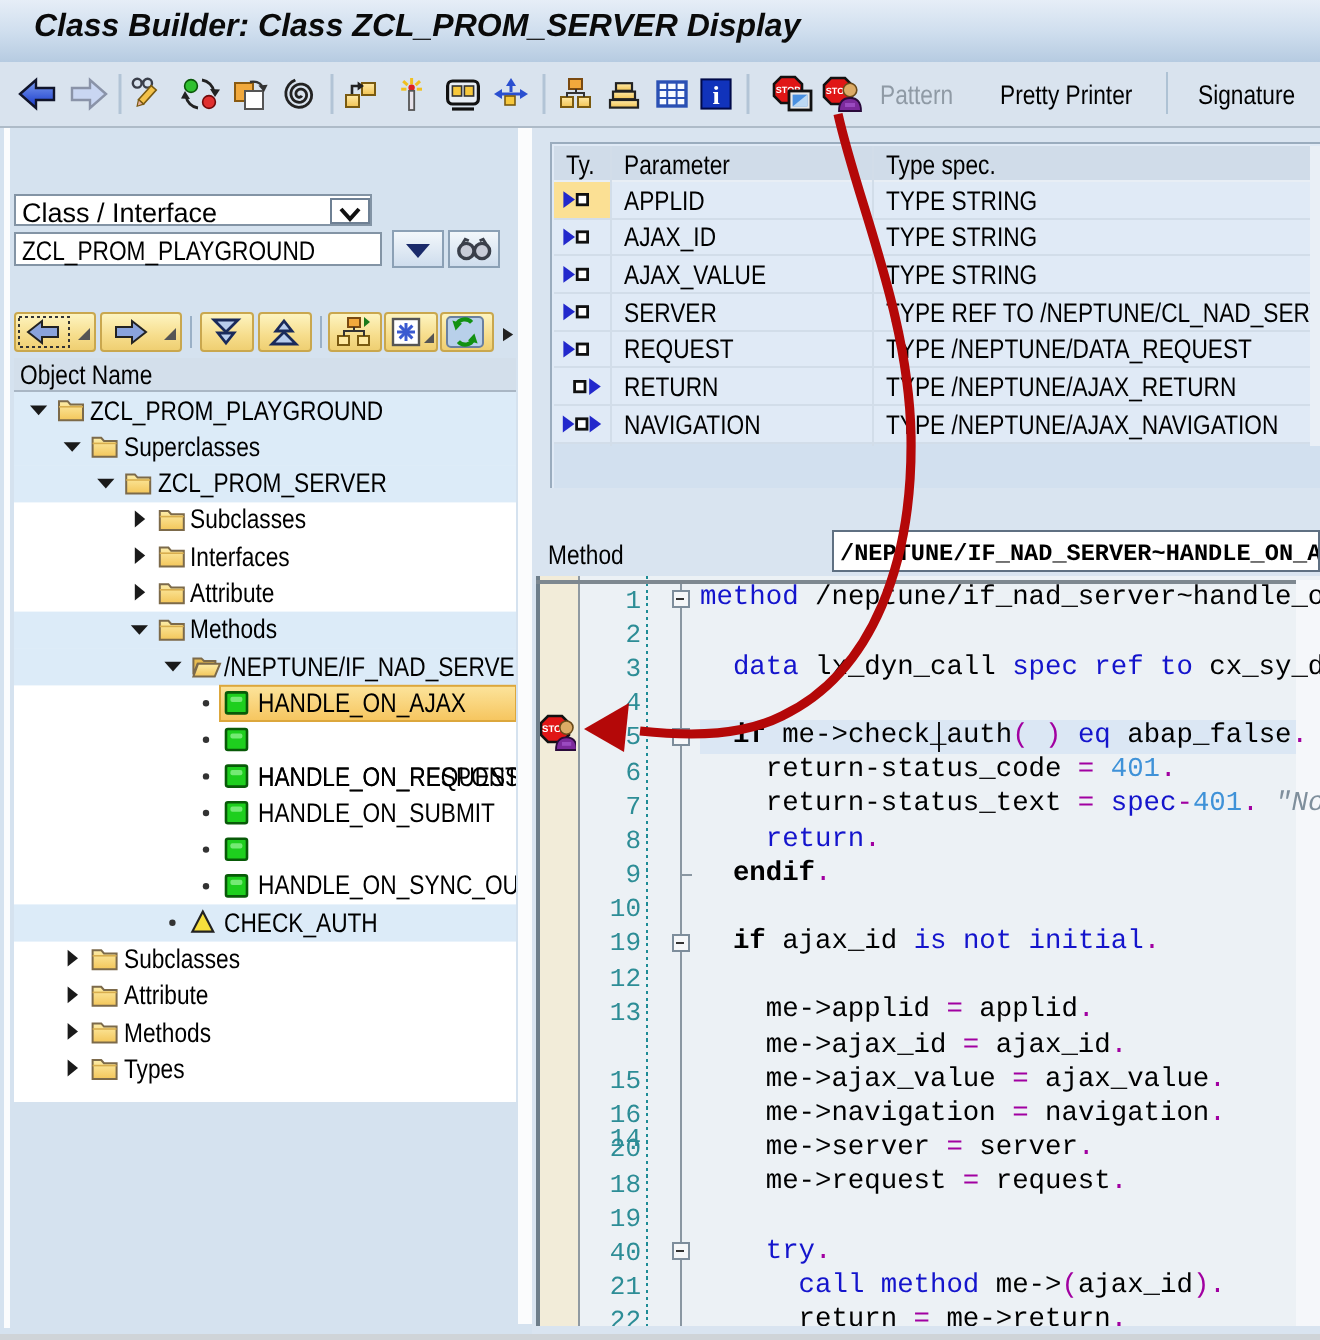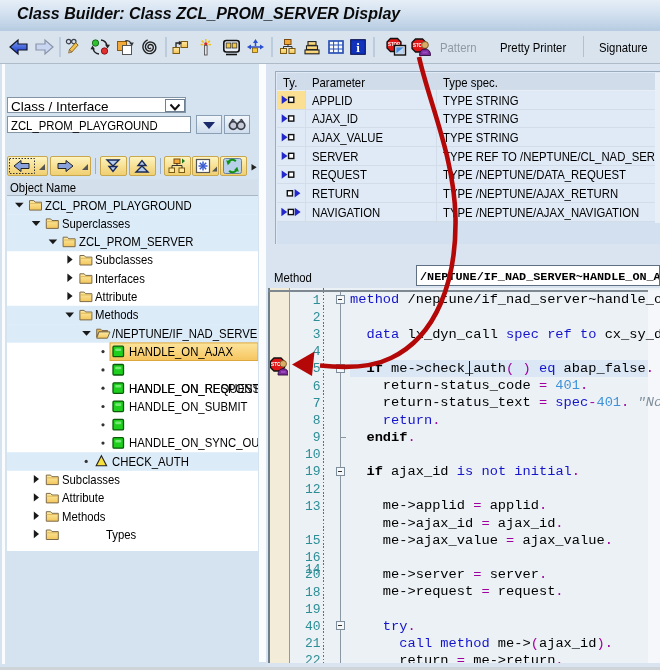--- a/index.html
+++ b/index.html
@@ -431,21 +431,21 @@
         </div>
       <div class="trow" style="top:274.5px;">
           <span class="txt" style="left:54.8px;">Subclasses</span>
         </div>
       <div class="trow" style="top:292.8px;">
           <span class="txt" style="left:54.8px;">Attribute</span>
         </div>
       <div class="trow" style="top:311.1px;">
           <span class="txt" style="left:54.8px;">Methods</span>
         </div>
-      <div class="trow" style="top:329.4px;margin-left:44px;">
+      <div class="trow" style="top:329.4px;">
           <span class="txt" style="left:54.8px;">Types</span>
         </div>
     </div>
   </div>
   <div class="abs" id="ptable">
     <div style="position:absolute;left:1px;top:1px;width:384px;height:18px;background:#d0dce9;border-bottom:1px solid #e8eef5;box-sizing:border-box;">
       <span class="pcell" style="left:6px;">Ty.</span>
         <span class="pcell" style="left:35px;">Parameter</span>
         <span class="pcell" style="left:166px;">Type spec.</span>
     </div>
@@ -537,20 +537,21 @@
     <div class="cline" style="top:37.7px;height:17.17px;line-height:17.17px;">  <span class="kw">data</span> lx_dyn_call <span class="kw">spec ref to</span> cx_sy_dy</div>
     <div class="cline" style="top:72.1px;height:17.17px;line-height:17.17px;">  <span class="bk">if</span> me-&gt;check_auth<span class="op">(</span> <span class="op">)</span> <span class="kw">eq</span> abap_false<span class="op">.</span></div>
     <div class="cline" style="top:89.3px;height:17.17px;line-height:17.17px;">    return-status_code <span class="op">=</span> <span class="num">401</span><span class="op">.</span></div>
     <div class="cline" style="top:106.4px;height:17.17px;line-height:17.17px;">    return-status_text <span class="op">=</span> <span class="kw">spec</span><span class="op">-</span><span class="num">401</span><span class="op">.</span> <span class="cmt">"Not</span></div>
     <div class="cline" style="top:123.6px;height:17.17px;line-height:17.17px;">    <span class="kw">return</span><span class="op">.</span></div>
     <div class="cline" style="top:140.8px;height:17.17px;line-height:17.17px;">  <span class="bk">endif</span><span class="op">.</span></div>
     <div class="cline" style="top:175.1px;height:17.17px;line-height:17.17px;">  <span class="bk">if</span> ajax_id <span class="kw">is not initial</span><span class="op">.</span></div>
     <div class="cline" style="top:209.4px;height:17.17px;line-height:17.17px;">    me-&gt;applid <span class="op">=</span> applid<span class="op">.</span></div>
     <div class="cline" style="top:226.6px;height:17.17px;line-height:17.17px;">    me-&gt;ajax_id <span class="op">=</span> ajax_id<span class="op">.</span></div>
     <div class="cline" style="top:243.8px;height:17.17px;line-height:17.17px;">    me-&gt;ajax_value <span class="op">=</span> ajax_value<span class="op">.</span></div>
+    <div class="cline" style="top:260.9px;height:17.17px;line-height:17.17px;">    me-&gt;navigation <span class="op">=</span> navigation<span class="op">.</span></div>
     <div class="cline" style="top:278.1px;height:17.17px;line-height:17.17px;">    me-&gt;server <span class="op">=</span> server<span class="op">.</span></div>
     <div class="cline" style="top:295.3px;height:17.17px;line-height:17.17px;text-align:right;">    me-&gt;request <span class="op">=</span> request<span class="op">.</span></div>
     <div class="cline" style="top:329.6px;height:17.17px;line-height:17.17px;">    <span class="kw">try</span><span class="op">.</span></div>
     <div class="cline" style="top:346.8px;height:17.17px;line-height:17.17px;">      <span class="kw">call method</span> me-&gt;<span class="op">(</span>ajax_id<span class="op">)</span><span class="op">.</span></div>
     <div class="cline" style="top:364.0px;height:17.17px;line-height:17.17px;">      return <span class="op">=</span> me-&gt;return<span class="op">.</span></div>
     <div class="fbox" style="top:7.0px;">
         <div></div>
       </div>
     <div class="fbox" style="top:75.7px;">
         <div></div>

